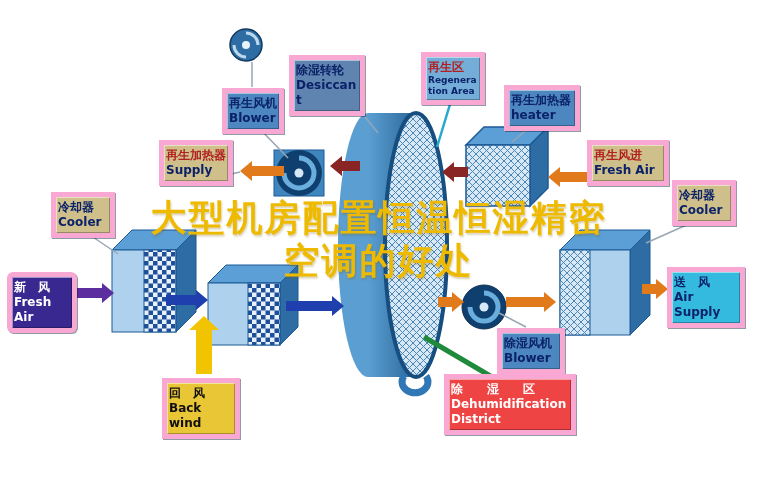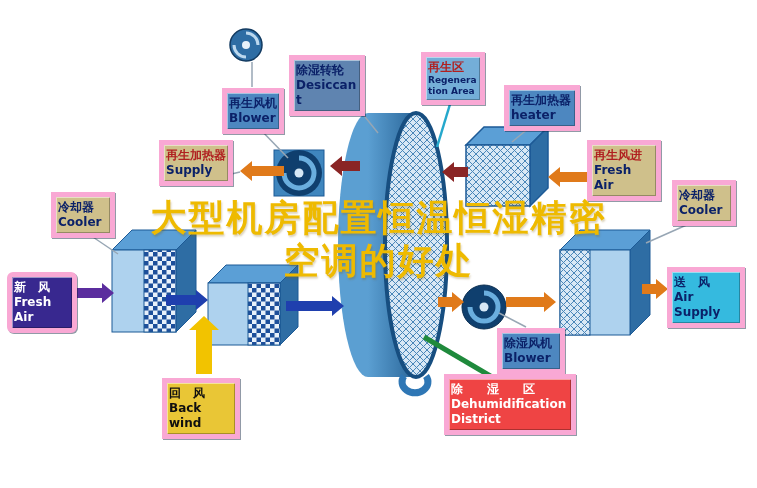--- a/index.html
+++ b/index.html
@@ -150,21 +150,21 @@
   <div class="lb c-blue" style="left:504px;top:85px;width:76px">
     <div class="zh">再生加热器</div>
     <div class="en">heater</div>
   </div>
 
   <div class="lb c-tan" style="left:159px;top:140px;width:74px">
     <div class="zh zh-red">再生加热器</div>
     <div class="en">Supply</div>
   </div>
 
-  <div class="lb c-tan" style="left:587px;top:140px;width:74px">
+  <div class="lb c-tan" style="left:587px;top:140px;width:82px">
     <div class="zh zh-red">再生风进</div>
     <div class="en">Fresh Air</div>
   </div>
 
   <div class="lb c-tan" style="left:51px;top:192px;width:64px">
     <div class="zh">冷却器</div>
     <div class="en">Cooler</div>
   </div>
 
   <div class="lb c-tan" style="left:672px;top:180px;width:64px">

